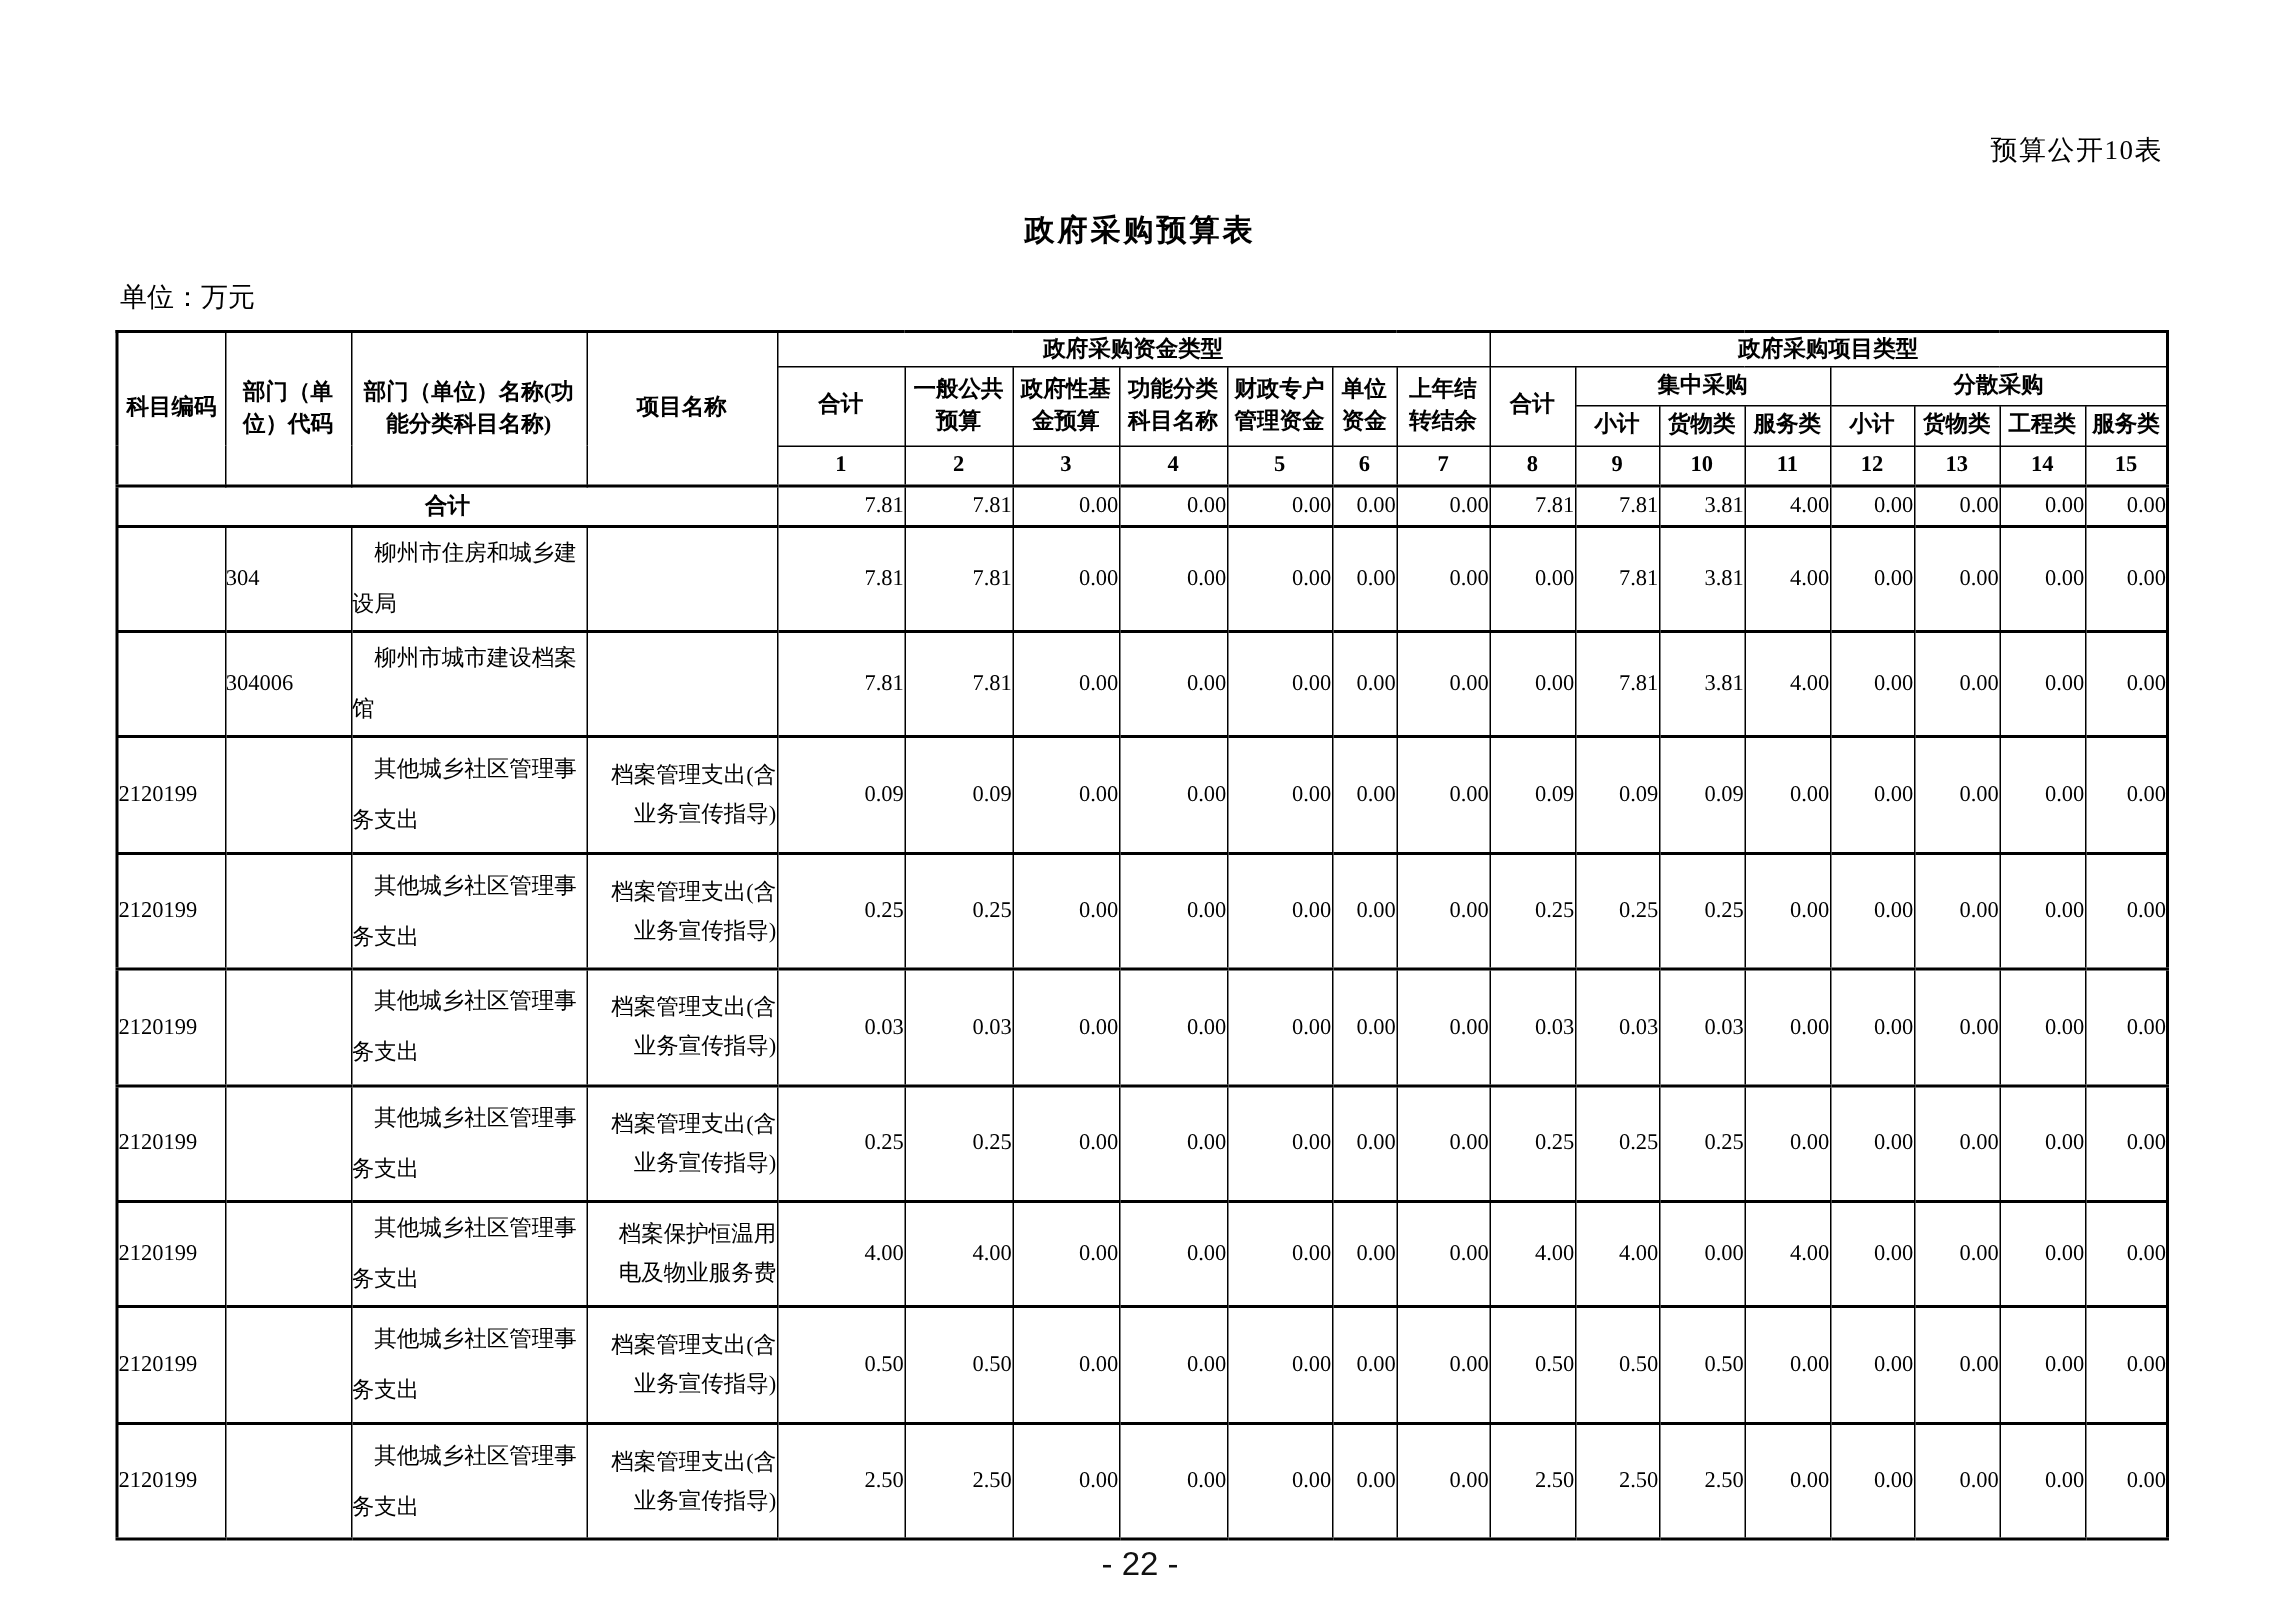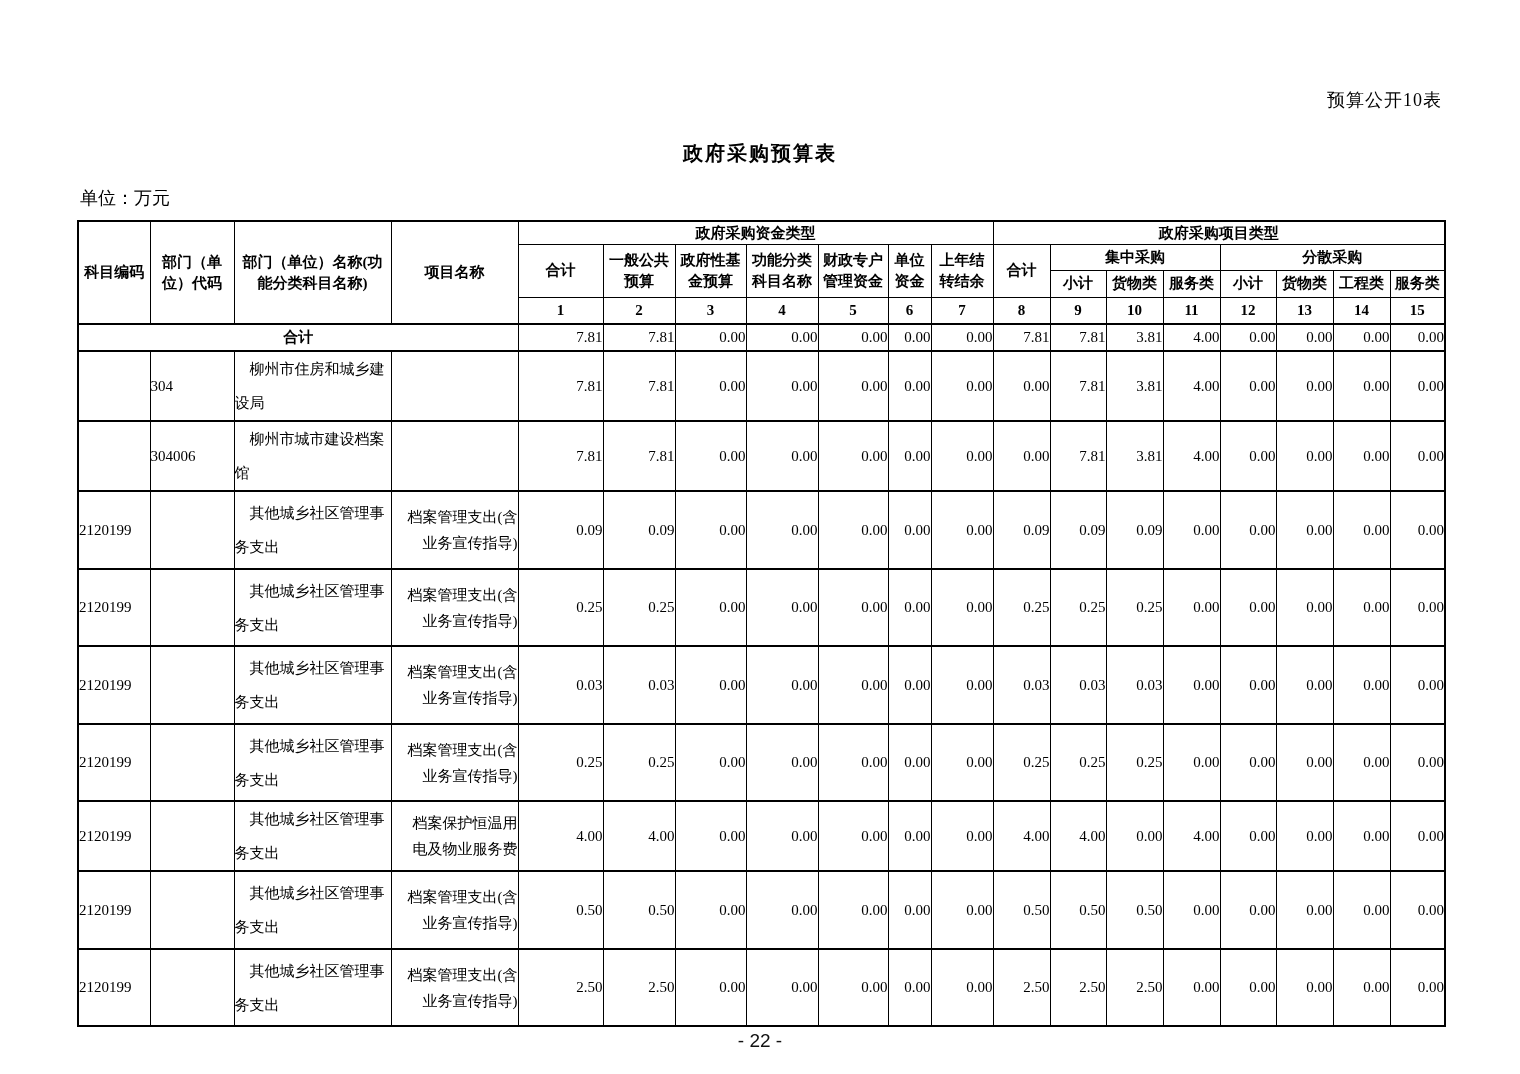--- a/index.html
+++ b/index.html
@@ -7,21 +7,21 @@
     width:1520px;height:1074px;background:#ffffff;position:relative;
     font-family:"Liberation Serif","DejaVu Serif",serif;color:#000;
     overflow:hidden;
   }
   .corner-label{position:absolute;top:88px;right:78px;font-size:18px;letter-spacing:1px;text-align:center;}
   .doc-title{position:absolute;top:140px;left:0;width:100%;text-align:center;
     font-size:20px;font-weight:bold;letter-spacing:2px;}
   .unit-line{position:absolute;top:186px;left:80px;right:76px;display:flex;
     justify-content:space-between;font-size:18px;}
   .page-footer{position:absolute;top:1030px;left:0;width:100%;text-align:center;
-    font-family:"Liberation Sans","DejaVu Sans",sans-serif;font-size:19px;color:#111;}
+    font-family:"Liberation Sans","DejaVu Sans",sans-serif;font-size:22px;color:#111;}
 
   table.budget{position:absolute;top:220px;left:77px;width:1366px;
     border-collapse:collapse;table-layout:fixed;border:2px solid #000;}
   table.budget th,table.budget td{
     border:1px solid #000;overflow:hidden;box-sizing:border-box;
   }
   table.budget thead th{
     font-size:15px;font-weight:bold;vertical-align:middle;
     padding:0 3px;line-height:1.35;
   }

